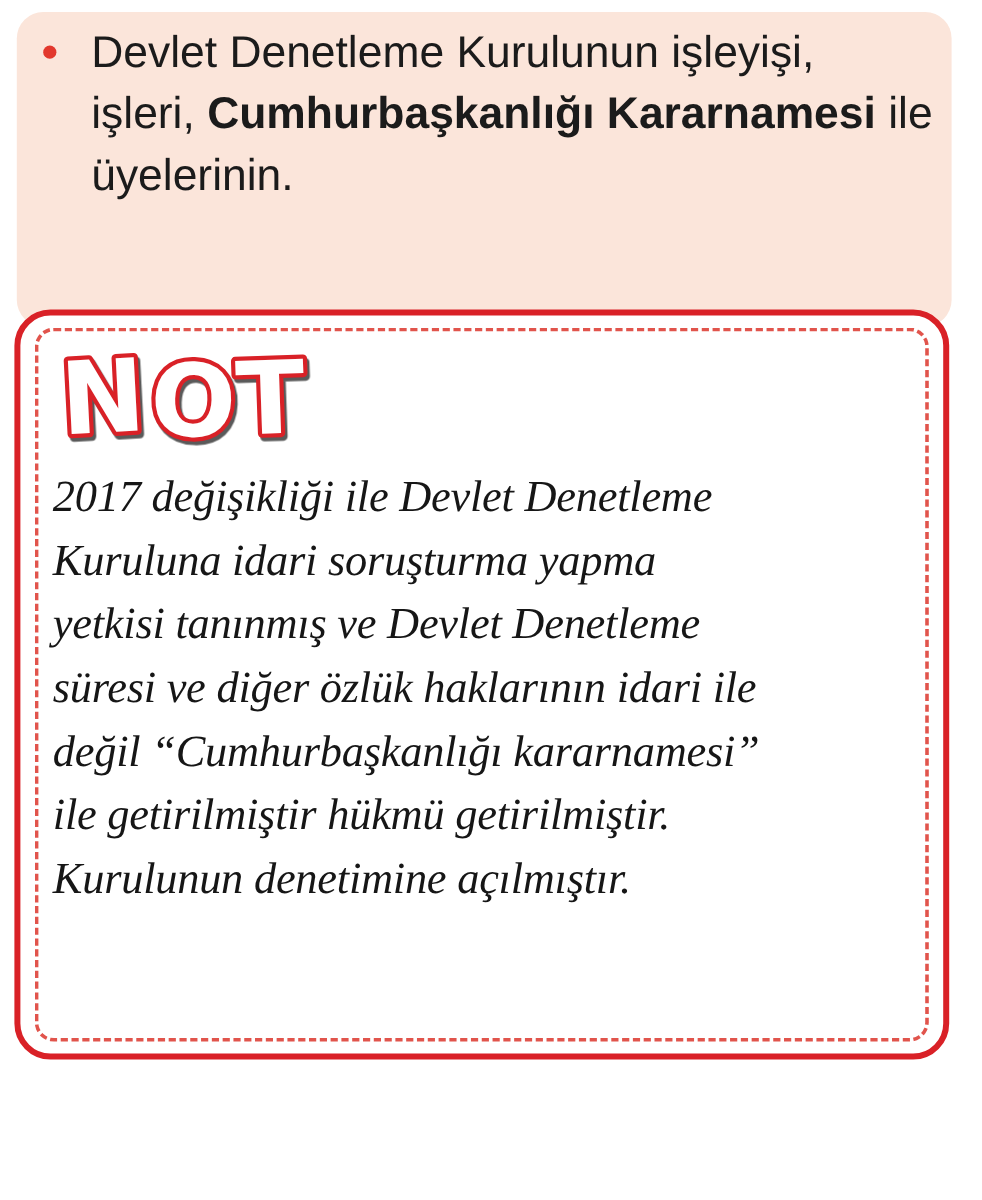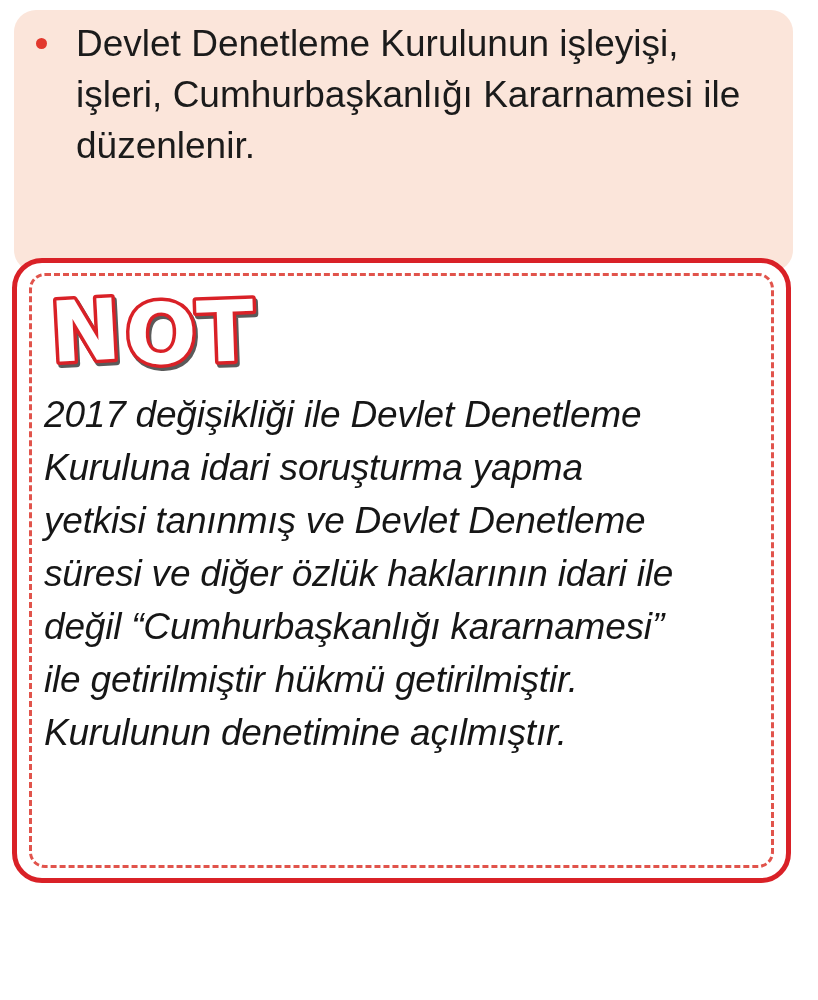--- a/index.html
+++ b/index.html
@@ -26,21 +26,21 @@
   .bullet-dot {
     flex: 0 0 auto;
     width: 11px; height: 11px;
     border-radius: 50%;
     background: #e2382d;
     margin-top: 20px;
     margin-right: 29px;
   }
   .hl-text { color: #1b1b1b; font-size: 37px; line-height: 51px; }
   .hl-line { white-space: nowrap; }
-  .hl-bold { font-weight: normal; }
+  .hl-bold { font-weight: bold; }
 
   
   .note-box {
     position: absolute;
     left: 12px; top: 258px;
     width: 779px; height: 625px;
     border: 5px solid #d92127;
     border-radius: 30px;
     box-sizing: border-box;
     padding: 10px 12px;
@@ -71,31 +71,31 @@
     paint-order: stroke fill;
     letter-spacing: 2px;
   }
   .note-text {
     color: #161616;
     font-style: italic;
     font-size: 37px;
     line-height: 53px;
     letter-spacing: -0.2px;
   }
-  .note-line { white-space: nowrap; }
+  .note-line { white-space: nowrap; font-family: Liberation Serif, serif; }
 </style>
 </head>
 <body>
 
 <section class="highlight-box">
   <span class="bullet-dot"></span>
   <div class="hl-text">
     <div class="hl-line">Devlet Denetleme Kurulunun işleyişi,</div>
     <div class="hl-line"><span>işleri, </span><span class="hl-bold">Cumhurbaşkanlığı Kararnamesi</span><span> ile</span></div>
-    <div class="hl-line">düzenlenir.</div>
+    <div class="hl-line">üyelerinin.</div>
   </div>
 </section>
 
 <section class="note-box">
   <div class="note-inner">
     <svg class="note-title-svg" viewBox="0 0 230 92" xmlns="http://www.w3.org/2000/svg">
       <text x="8" y="74" rotate="-3 2 -2">NOT</text>
     </svg>
     <div class="note-text">
       <div class="note-line">2017 değişikliği ile Devlet Denetleme</div>

